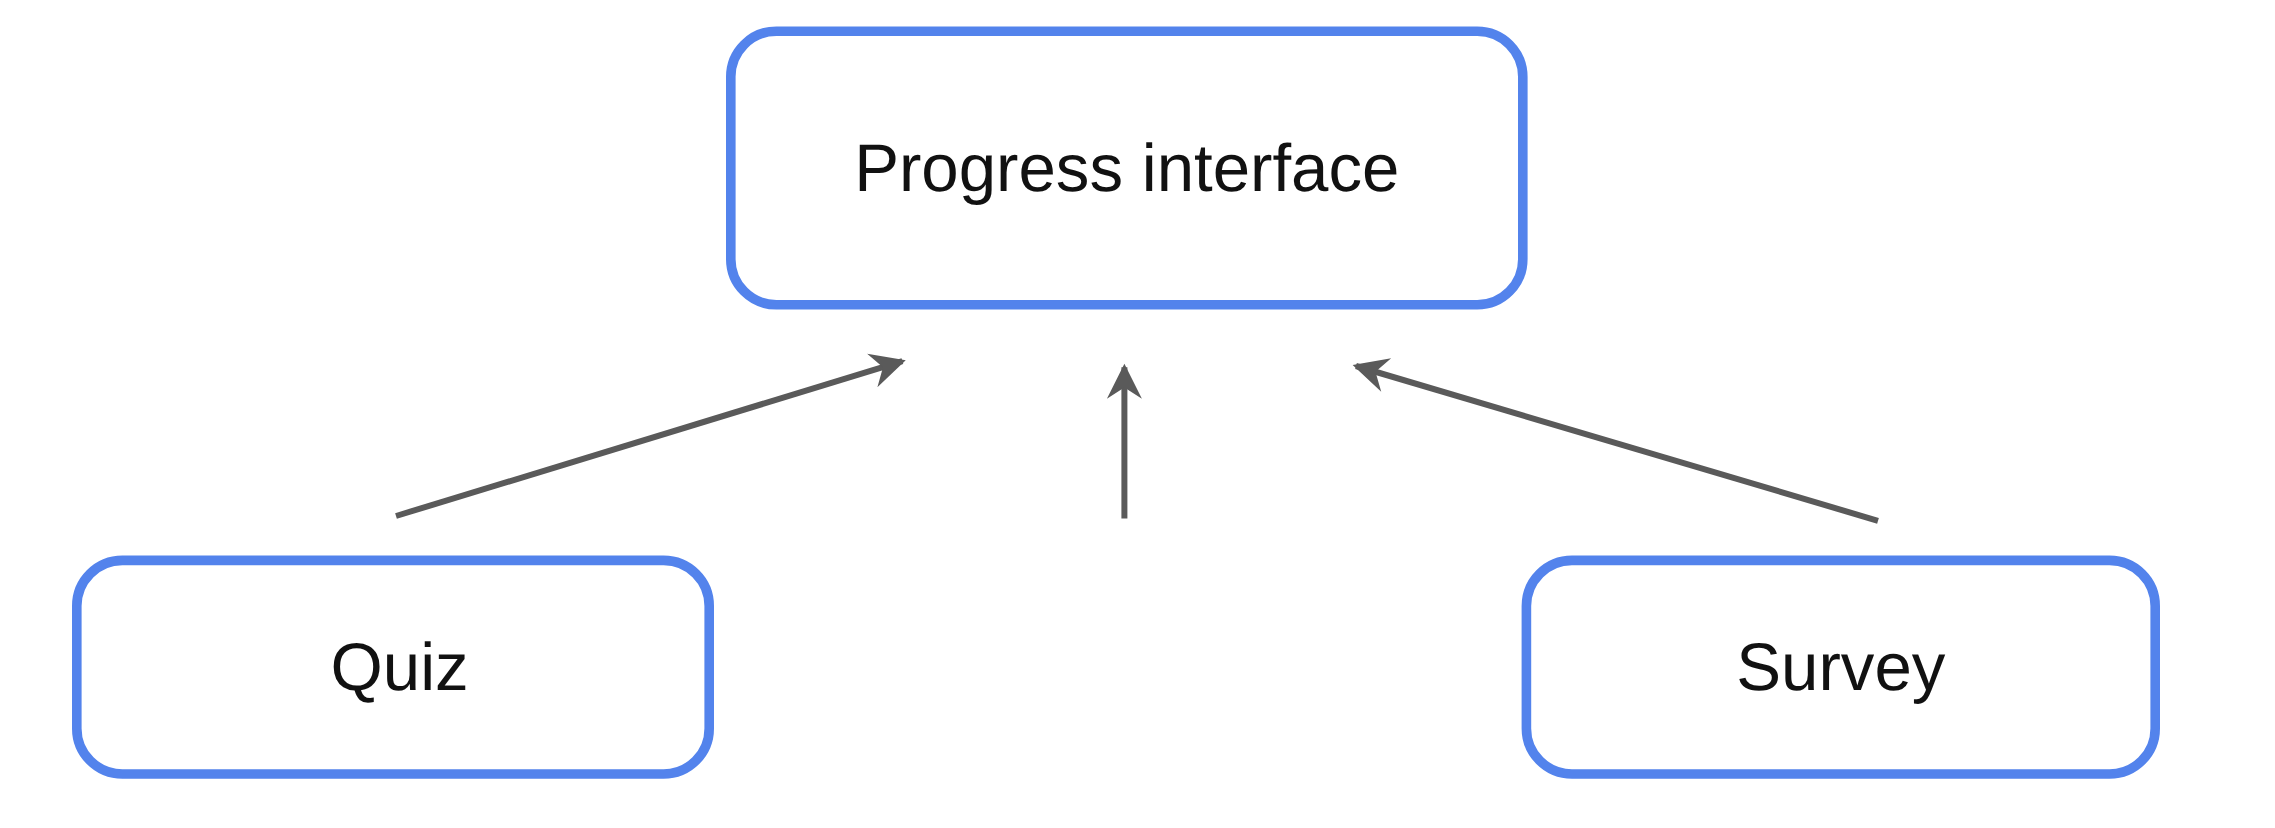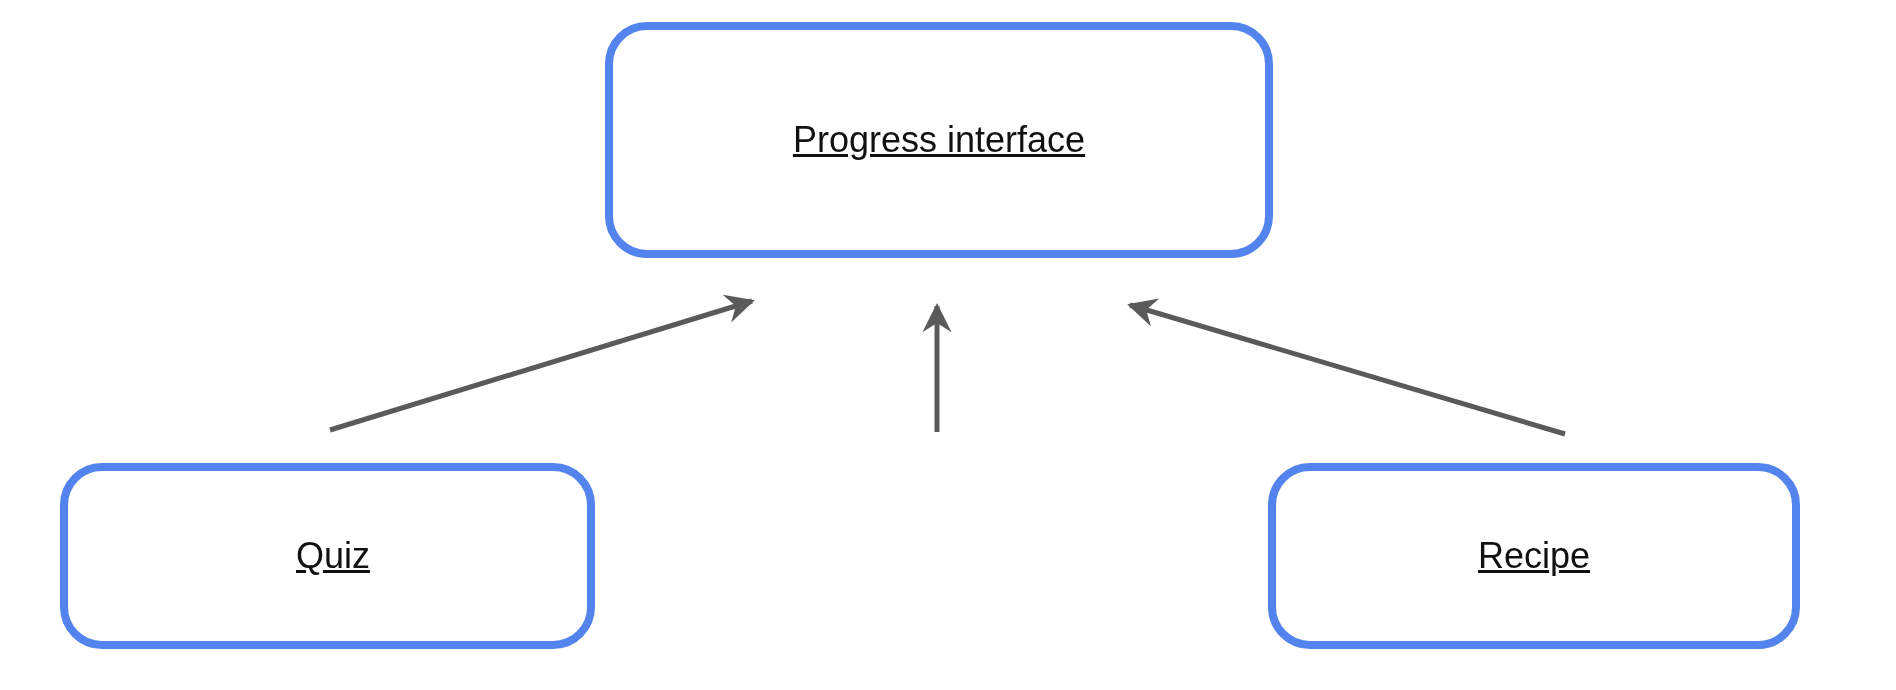--- a/index.html
+++ b/index.html
@@ -22,25 +22,24 @@
     position: absolute;
     box-sizing: border-box;
     background: var(--box-fill);
     border: 8px solid var(--box-border);
     border-radius: 42px;
     display: flex;
     align-items: center;
     justify-content: center;
   }
   .node-label {
-    font-size: 36px;
+    font-size: 56px;
     line-height: 1;
     color: var(--text);
     white-space: nowrap;
-    text-decoration: underline;
   }
   .node-progress { left: 605px; top: 22px;  width: 668px; height: 236px; }
   .node-quiz     { left: 60px;  top: 463px; width: 535px; height: 186px; padding-left: 11px; }
   .node-survey   { left: 668px; top: 463px; width: 532px; height: 186px; }
   .node-recipe   { left: 1268px;top: 463px; width: 532px; height: 186px; }
   .arrows-layer {
     position: absolute;
     left: 0; top: 0;
     width: 1896px; height: 690px;
     pointer-events: none;
@@ -71,16 +70,16 @@
   <div class="node node-progress">
     <span class="node-label">Progress interface</span>
   </div>
 
   <div class="node node-quiz">
     <span class="node-label">Quiz</span>
   </div>
 
 
   <div class="node node-recipe">
-    <span class="node-label">Recipe</span>
+    <span class="node-label">Survey</span>
   </div>
 
 </div>
 
 </body></html>

